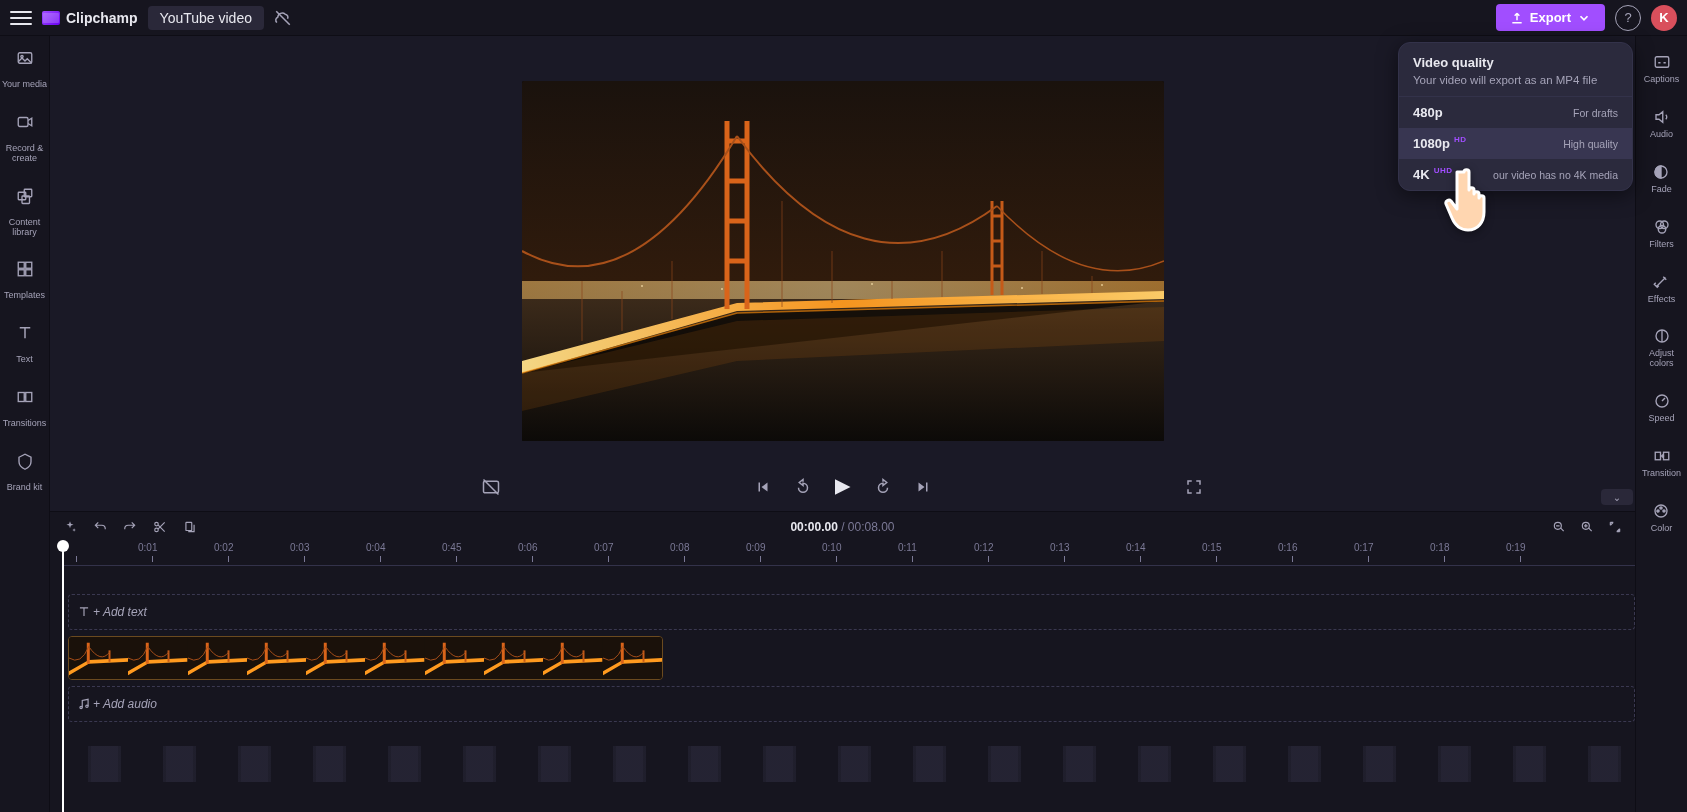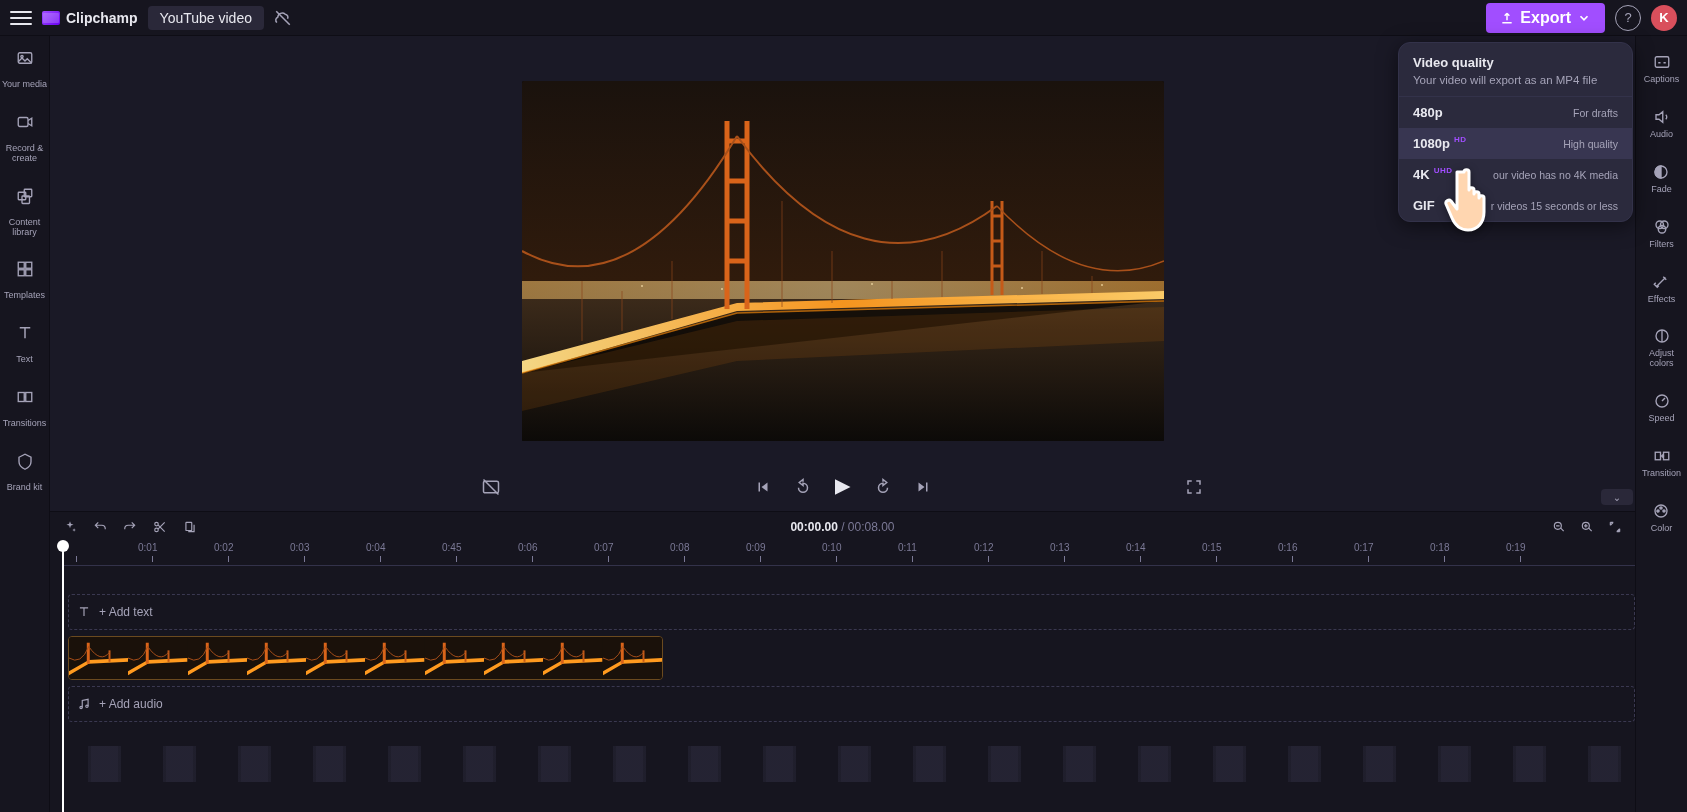--- a/index.html
+++ b/index.html
@@ -20,21 +20,21 @@
   
   .topbar{height:36px;background:var(--panel-dark);border-bottom:1px solid #0e0d15;display:flex;align-items:center;padding:0 10px;gap:10px;}
   .hamburger{width:22px;display:flex;flex-direction:column;gap:4px;cursor:pointer;}
   .hamburger span{height:2px;background:var(--text);border-radius:1px;}
   .brand{display:flex;align-items:center;gap:6px;font-weight:600;font-size:14px;}
   .brand-icon{width:18px;height:14px;background:linear-gradient(135deg,#a14eff,#6a00f4);border-radius:2px;position:relative;}
   .brand-icon::after{content:"";position:absolute;inset:2px 1px;background:rgba(255,255,255,.2);border-radius:1px;}
   .project-name{background:var(--hover);padding:4px 12px;border-radius:4px;font-size:14px;color:var(--text);}
   .top-icon{width:18px;height:18px;color:var(--text-dim);display:flex;align-items:center;justify-content:center;}
   .spacer{flex:1;}
-  .export-btn{background:var(--accent2);color:#fff;border:none;border-radius:4px;padding:6px 14px;font-weight:600;font-size:16px;display:flex;align-items:center;gap:6px;cursor:pointer;}
+  .export-btn{background:var(--accent2);color:#fff;border:none;border-radius:4px;padding:6px 14px;font-weight:600;font-size:13px;display:flex;align-items:center;gap:6px;cursor:pointer;}
   .export-btn svg{width:14px;height:14px;}
   .help-btn{width:26px;height:26px;border:1px solid var(--text-dim);border-radius:50%;display:flex;align-items:center;justify-content:center;color:var(--text-dim);font-size:13px;}
   .avatar{width:26px;height:26px;border-radius:50%;background:#d94f5c;color:#fff;display:flex;align-items:center;justify-content:center;font-size:13px;font-weight:600;}
   
   .leftbar{position:absolute;left:0;top:36px;bottom:0;width:50px;background:var(--panel-dark);display:flex;flex-direction:column;align-items:center;padding-top:10px;gap:18px;border-right:1px solid #0e0d15;}
   .leftbar .item{display:flex;flex-direction:column;align-items:center;gap:12px;color:var(--text-dim);cursor:pointer;width:100%;padding:2px 0;}
   .leftbar .item .ic{width:20px;height:20px;display:flex;align-items:center;justify-content:center;}
   .leftbar .item span.lbl{font-size:9px;text-align:center;line-height:1.1;}
   .left-collapse{position:absolute;left:50px;top:50%;transform:translateY(-50%);width:14px;height:32px;background:var(--hover);border-radius:0 4px 4px 0;display:flex;align-items:center;justify-content:center;color:var(--text-dim);font-size:10px;}
   
@@ -76,21 +76,21 @@
   .tl-toolbar .timecode{position:absolute;left:50%;transform:translateX(-50%);font-size:12px;}
   .tl-toolbar .timecode .cur{color:var(--text);font-weight:600;}
   .tl-toolbar .timecode .tot{color:var(--text-dimmer);}
   .tl-toolbar .zoom{position:absolute;right:12px;display:flex;gap:12px;}
   .ruler{height:24px;position:relative;border-bottom:1px solid var(--border);margin-left:12px;}
   .ruler .tick{position:absolute;top:0;font-size:10px;color:var(--text-dimmer);}
   .ruler .tick::before{content:"";position:absolute;left:14px;top:14px;width:1px;height:6px;background:var(--text-dimmer);}
   .playhead{position:absolute;left:12px;top:30px;bottom:0;width:2px;background:#fff;z-index:5;}
   .playhead::before{content:"";position:absolute;top:-2px;left:-5px;width:12px;height:12px;background:#fff;border-radius:50%;}
   .tracks{position:absolute;left:12px;right:0;top:54px;bottom:0;overflow:hidden;}
-  .track{position:relative;height:36px;border:1px dashed #3a3850;border-radius:4px;margin:6px 0 6px 6px;display:flex;align-items:center;padding-left:8px;gap:8px;color:var(--text-dim);font-size:12px;}
+  .track{position:relative;height:36px;border:1px dashed #3a3850;border-radius:4px;margin:6px 0 6px 6px;display:flex;align-items:center;padding-left:8px;gap:2px;color:var(--text-dim);font-size:12px;font-style:italic;}
   .track.empty-top{margin-top:28px;}
   .video-track{position:relative;height:44px;margin:4px 0 4px 6px;}
   .clip{position:absolute;left:0;top:0;bottom:0;width:595px;border-radius:4px;overflow:hidden;display:flex;background:#1a120a;border:1px solid #6b4a1f;}
   .clip .thumb{flex:1;height:100%;}
   .clip .thumb svg{width:100%;height:100%;}
   .audio-wave{position:absolute;left:6px;right:0;top:180px;height:36px;}
   .audio-wave::before{content:"";position:absolute;inset:0;background:repeating-linear-gradient(90deg,transparent 0 20px,#2e2d40 20px 23px,#3a3850 23px 50px,#2e2d40 50px 53px,transparent 53px 75px);opacity:.4;border-radius:4px;}
   svg{overflow:visible;}
 </style>
 </head>
@@ -415,26 +415,20 @@
       </div>
     <div class="d">High quality</div>
   </div>
   <div class="opt">
     <div class="l">
         <span>4K</span>
         <span class="badge">UHD</span>
       </div>
     <div class="d">our video has no 4K media</div>
   </div>
-  <div class="opt">
-    <div class="l">
-        <span>GIF</span>
-      </div>
-    <div class="d">r videos 15 seconds or less</div>
-  </div>
 </div>
 
 <div class="hand">
   <svg viewBox="0 0 60 70">
     <g>
       <path d="M22 8c0-3 5-3 5 0v18c0-3 5-3 5 0v4c0-3 5-3 5 0v4c0-3 5-3 5 0v14c0 10-6 18-16 18-8 0-13-5-16-12l-6-14c-1-3 3-5 5-3l6 8V8z" fill="#ffd6b0" stroke="#fff" stroke-width="3" stroke-linejoin="round"></path>
     </g>
   </svg>
 </div>
 

